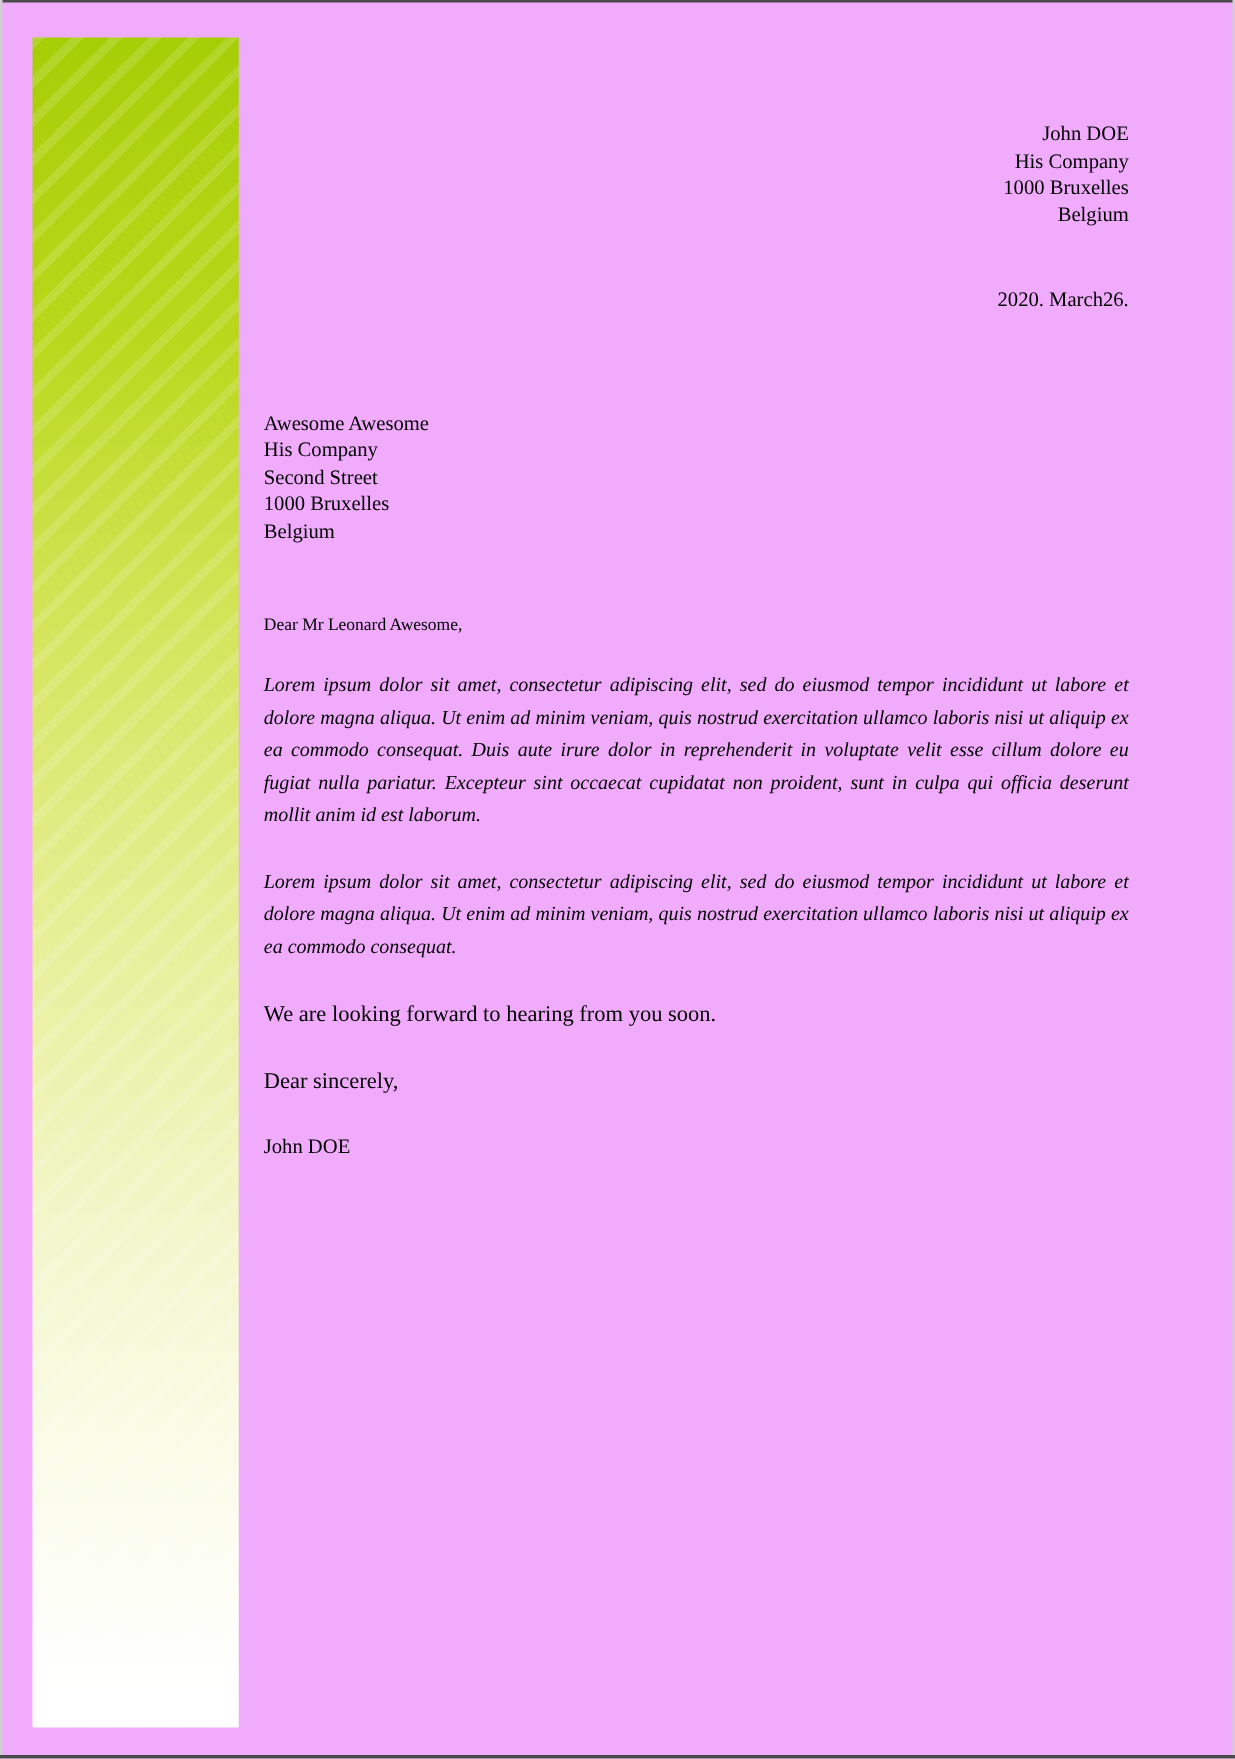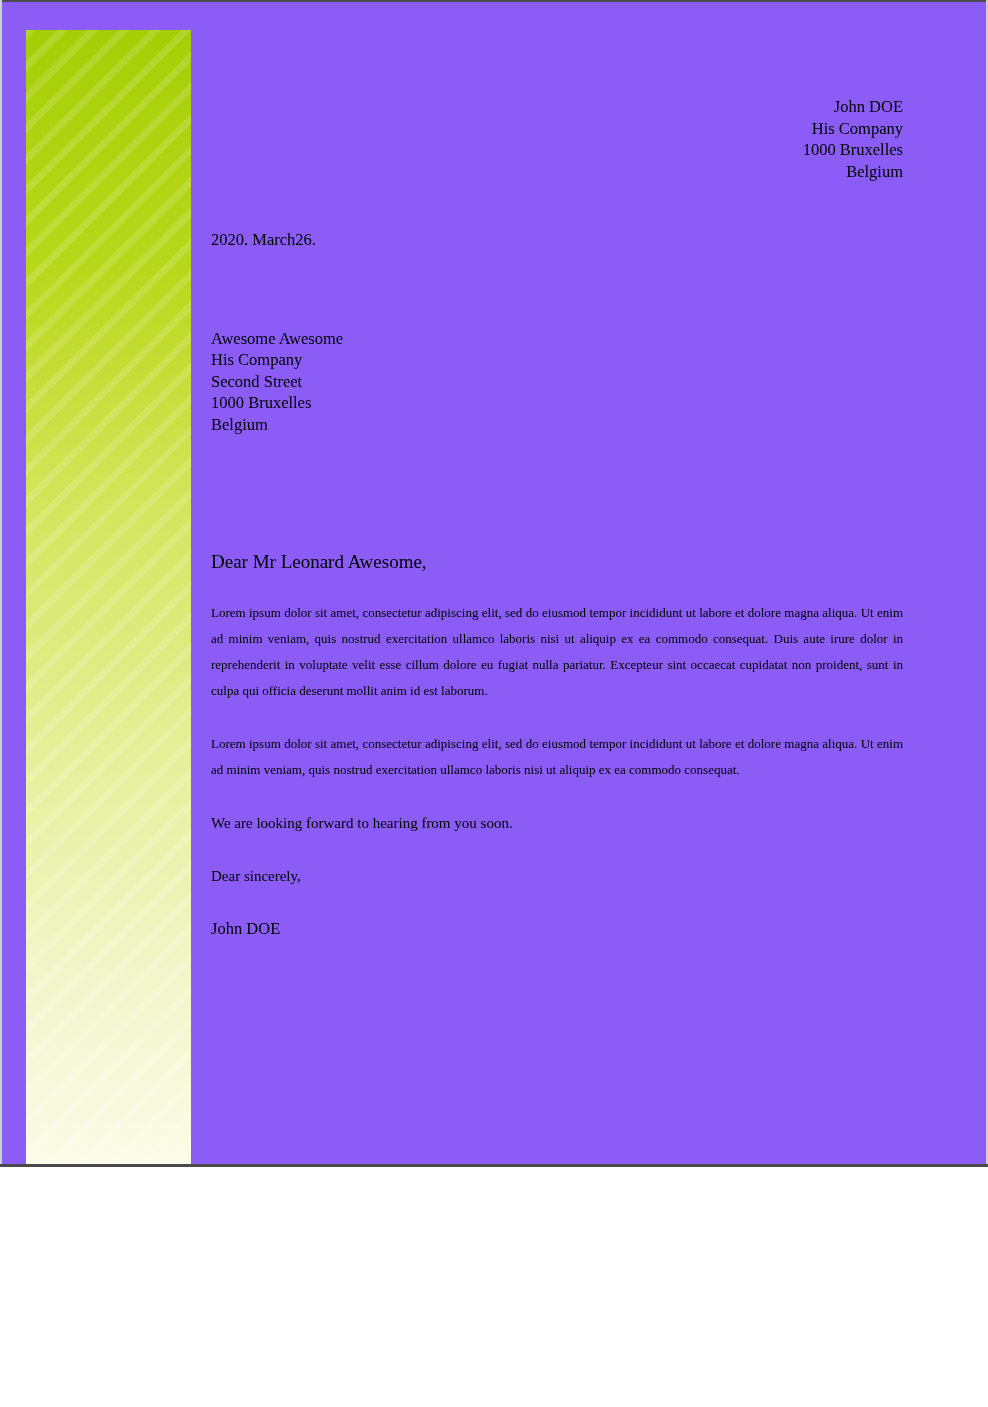--- a/index.html
+++ b/index.html
@@ -7,22 +7,22 @@
     padding: 0;
     background: #ffffff;
   }
   body {
     font-family: "Liberation Serif", serif;
     color: #000000;
   }
   .page {
     position: relative;
     width: 988px;
-    height: 1167px;
-    background: #8b5cf6;
+    height: 1407px;
+    background: #f0abfc;
     box-sizing: border-box;
     overflow: hidden;
   }
   
   .page-rule-top {
     position: absolute;
     left: 0;
     top: 0;
     width: 988px;
     height: 2px;
@@ -77,43 +77,44 @@
   }
 
   .sender-block {
     margin-top: 96px;
     text-align: right;
     font-size: 16.5px;
     line-height: 21.5px;
   }
   .date-line {
     margin-top: 47px;
-    text-align: left;
+    text-align: right;
     font-size: 16.5px;
     line-height: 21.5px;
   }
   .recipient-block {
     margin-top: 77px;
     text-align: left;
     font-size: 16.5px;
     line-height: 21.5px;
   }
   .salutation {
-    margin-top: 116px;
-    font-size: 19px;
+    margin-top: 58px;
+    font-size: 14px;
   }
   .body-paragraph {
     margin-top: 27px;
-    font-size: 13px;
+    font-size: 16px;
     line-height: 26px;
     text-align: justify;
+    font-style: italic;
   }
   .closing-line {
     margin-top: 27px;
-    font-size: 15px;
+    font-size: 18px;
     line-height: 26px;
   }
   .signature-name {
     margin-top: 27px;
     font-size: 16.5px;
     line-height: 26px;
   }
 </style>
 </head>
 <body>

